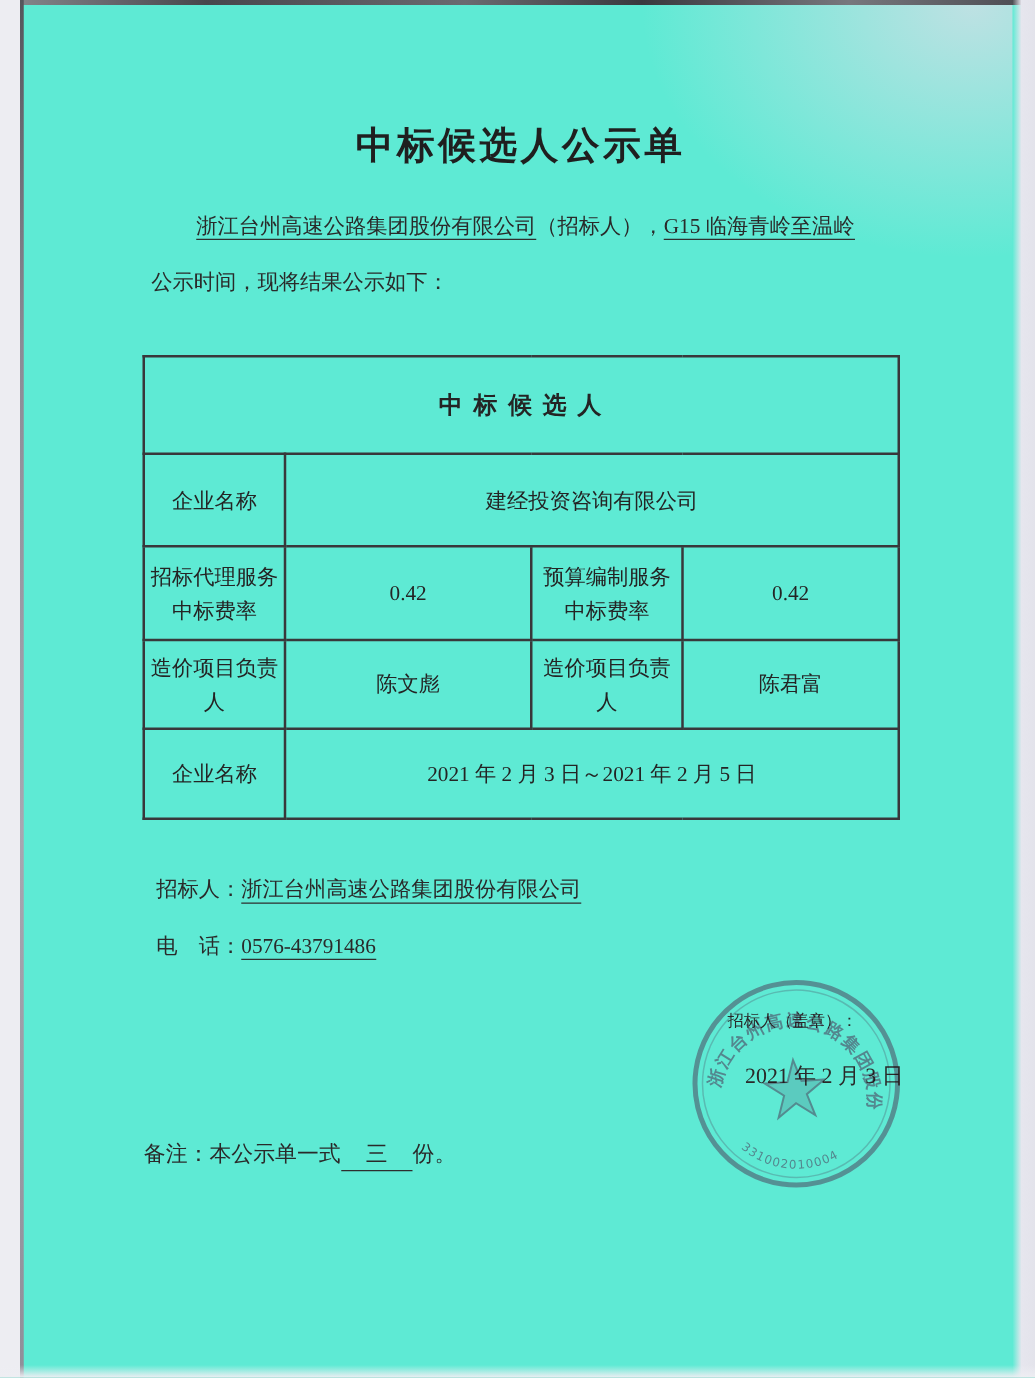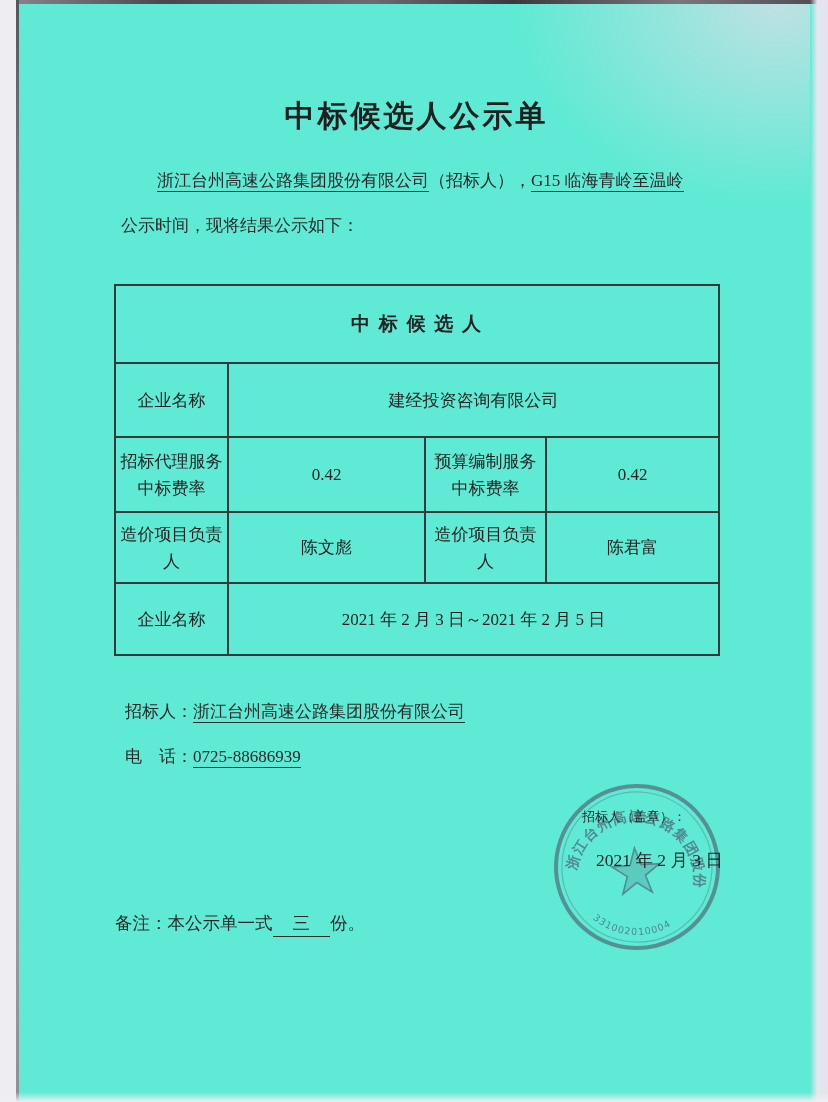--- a/index.html
+++ b/index.html
@@ -113,21 +113,21 @@
       <td>陈君富</td>
     </tr>
     <tr class="r5">
       <td class="label-cell">企业名称</td>
       <td colspan="3">2021 年 2 月 3 日～2021 年 2 月 5 日</td>
     </tr>
   </tbody>
     </table>
 
   <div class="foot-line bidder-line"><span>招标人：</span><span class="u">浙江台州高速公路集团股份有限公司</span></div>
-  <div class="foot-line phone-line"><span>电　话：</span><span class="u">0725-88686939</span></div>
+  <div class="foot-line phone-line"><span>电　话：</span><span class="u">0576-43791486</span></div>
 
   <div class="seal-label">招标人（盖章）：</div>
   <div class="seal-date">2021 年 2 月 3 日</div>
 
   <svg class="stamp" viewBox="-97 -97 194 194" xmlns="http://www.w3.org/2000/svg">
     <defs>
       <path id="arcTop" d="M -60,14 A 60 60 0 1 1 60,14" fill="none"></path>
       <path id="arcBottom" d="M -40,55 A 68 68 0 0 0 40,55" fill="none"></path>
     </defs>
     <circle cx="0" cy="0" r="81" fill="none" stroke="#d25d7f" stroke-width="4" opacity="0.75"></circle>

